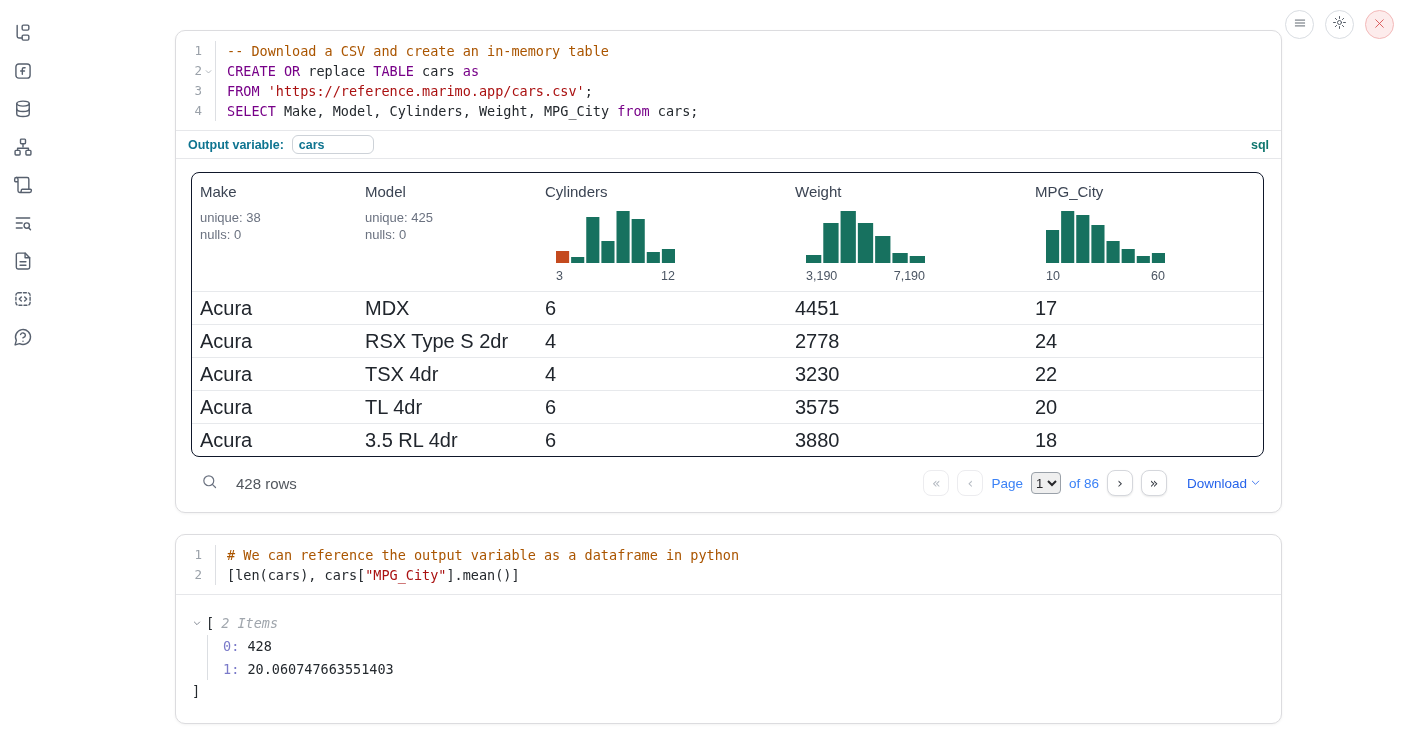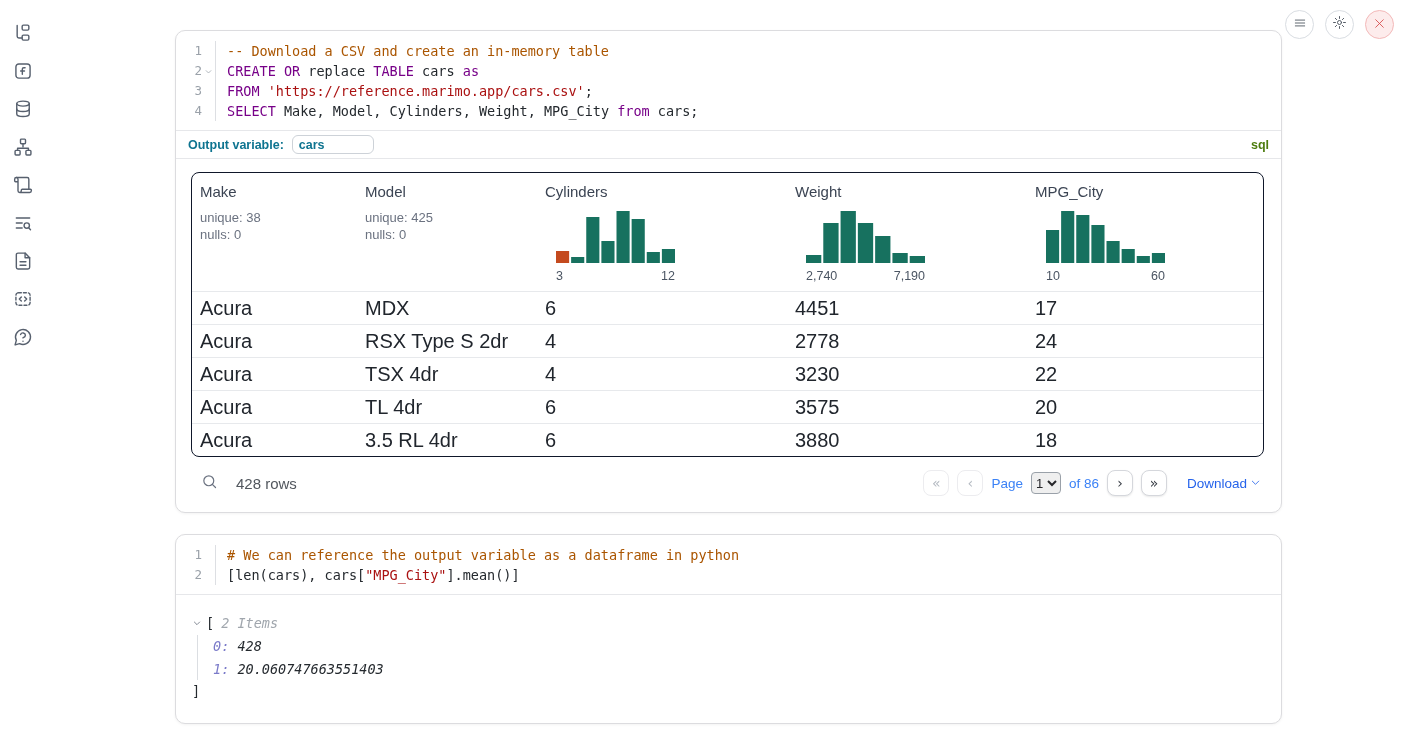--- a/index.html
+++ b/index.html
@@ -42,21 +42,21 @@
   .tok-plain { color:#24292e; }
 
   .divider { border-top:1px solid #e6e7ea; }
 
   
   .outvar-strip { display:flex; align-items:center; padding:4px 12px; height:27px; }
   .outvar-label { font-size:12.5px; font-weight:bold; color:#0e7490; }
   .outvar-input { margin-left:8px; width:82px; height:19px; border:1px solid #cdd2d8; border-radius:6px;
                   font-size:12.5px; font-weight:bold; color:#0e7490; padding:0 6px;
                   font-family:"Liberation Sans", sans-serif; }
-  .lang-badge { margin-left:auto; font-size:12.5px; font-weight:bold; color:#4d7c0f; cursor:pointer; }
+  .lang-badge { margin-left:auto; font-size:12.5px; font-weight:bold; color:#0f766e; cursor:pointer; }
 
   
   .output-area { padding:13px 17px 16px 15px; }
   .table-panel { border:1px solid #0f172a; border-radius:8px; overflow:hidden; }
   .tgrid { display:grid; grid-template-columns:165px 180px 250px 240px 1fr; }
   .th { padding:10px 8px 8px 8px; height:118px; display:flex; flex-direction:column; cursor:pointer; }
   .th-name { font-size:15px; color:#3b4453; }
   .th-stats { margin-top:9px; font-size:13px; color:#6b7280; line-height:17px; }
   .hist-wrap { margin-top:auto; margin-left:11px; width:119px; }
   .hist-labels { display:flex; justify-content:space-between; font-size:12.5px; color:#4b5563; margin-top:2px; }
@@ -80,21 +80,21 @@
                  font-family:"Liberation Sans", sans-serif; }
   .download-link { margin-left:12px; display:flex; align-items:center; gap:3px; color:#2563eb;
                    font-size:13.5px; cursor:pointer; }
   .download-link svg { stroke:#2563eb; fill:none; stroke-width:1.8; stroke-linecap:round; stroke-linejoin:round; }
 
   
   .py-output { padding:18px 16px 22px 16px; font-family:"DejaVu Sans Mono", monospace; font-size:13.5px; }
   .tree-head { display:flex; align-items:center; color:#24292e; line-height:20px; }
   .tree-head svg { stroke:#6b7280; fill:none; stroke-width:2; margin-right:4px; cursor:pointer; }
   .items-label { color:#a0a6ad; font-style:italic; margin-left:7px; }
-  .tree-entries { margin-left:5px; border-left:1px solid #dbdee2; padding-left:15px; margin-top:2px;font-style:italic; }
+  .tree-entries { margin-left:15px; border-left:1px solid #dbdee2; padding-left:15px; margin-top:2px; }
   .tree-entry { line-height:22.5px; color:#24292e; }
   .tree-key { color:#7a7ac9; }
   .tree-close { color:#24292e; line-height:20px; margin-top:1px; }
 </style>
 </head>
 <body>
 
 <div class="sidebar">
   <div class="side-btn">
     <svg width="20" height="20" viewBox="0 0 24 24">
@@ -261,21 +261,21 @@
               <div class="th-name">Weight</div>
               <div class="hist-wrap"><svg width="119" height="54">
                   <rect x="0.00" y="46.00" width="15.29" height="8" fill="#17715f"></rect>
                   <rect x="17.29" y="14.00" width="15.29" height="40" fill="#17715f"></rect>
                   <rect x="34.57" y="2.00" width="15.29" height="52" fill="#17715f"></rect>
                   <rect x="51.86" y="14.00" width="15.29" height="40" fill="#17715f"></rect>
                   <rect x="69.14" y="27.00" width="15.29" height="27" fill="#17715f"></rect>
                   <rect x="86.43" y="44.00" width="15.29" height="10" fill="#17715f"></rect>
                   <rect x="103.71" y="47.00" width="15.29" height="7" fill="#17715f"></rect>
                 </svg><div class="hist-labels">
-                  <span>2,740</span>
+                  <span>3,190</span>
                   <span>7,190</span>
                 </div></div>
             </div>
             <div class="th">
               <div class="th-name">MPG_City</div>
               <div class="hist-wrap"><svg width="119" height="54">
                   <rect x="0.00" y="21.00" width="13.13" height="33" fill="#17715f"></rect>
                   <rect x="15.13" y="2.00" width="13.13" height="52" fill="#17715f"></rect>
                   <rect x="30.25" y="6.00" width="13.13" height="48" fill="#17715f"></rect>
                   <rect x="45.38" y="16.00" width="13.13" height="38" fill="#17715f"></rect>

